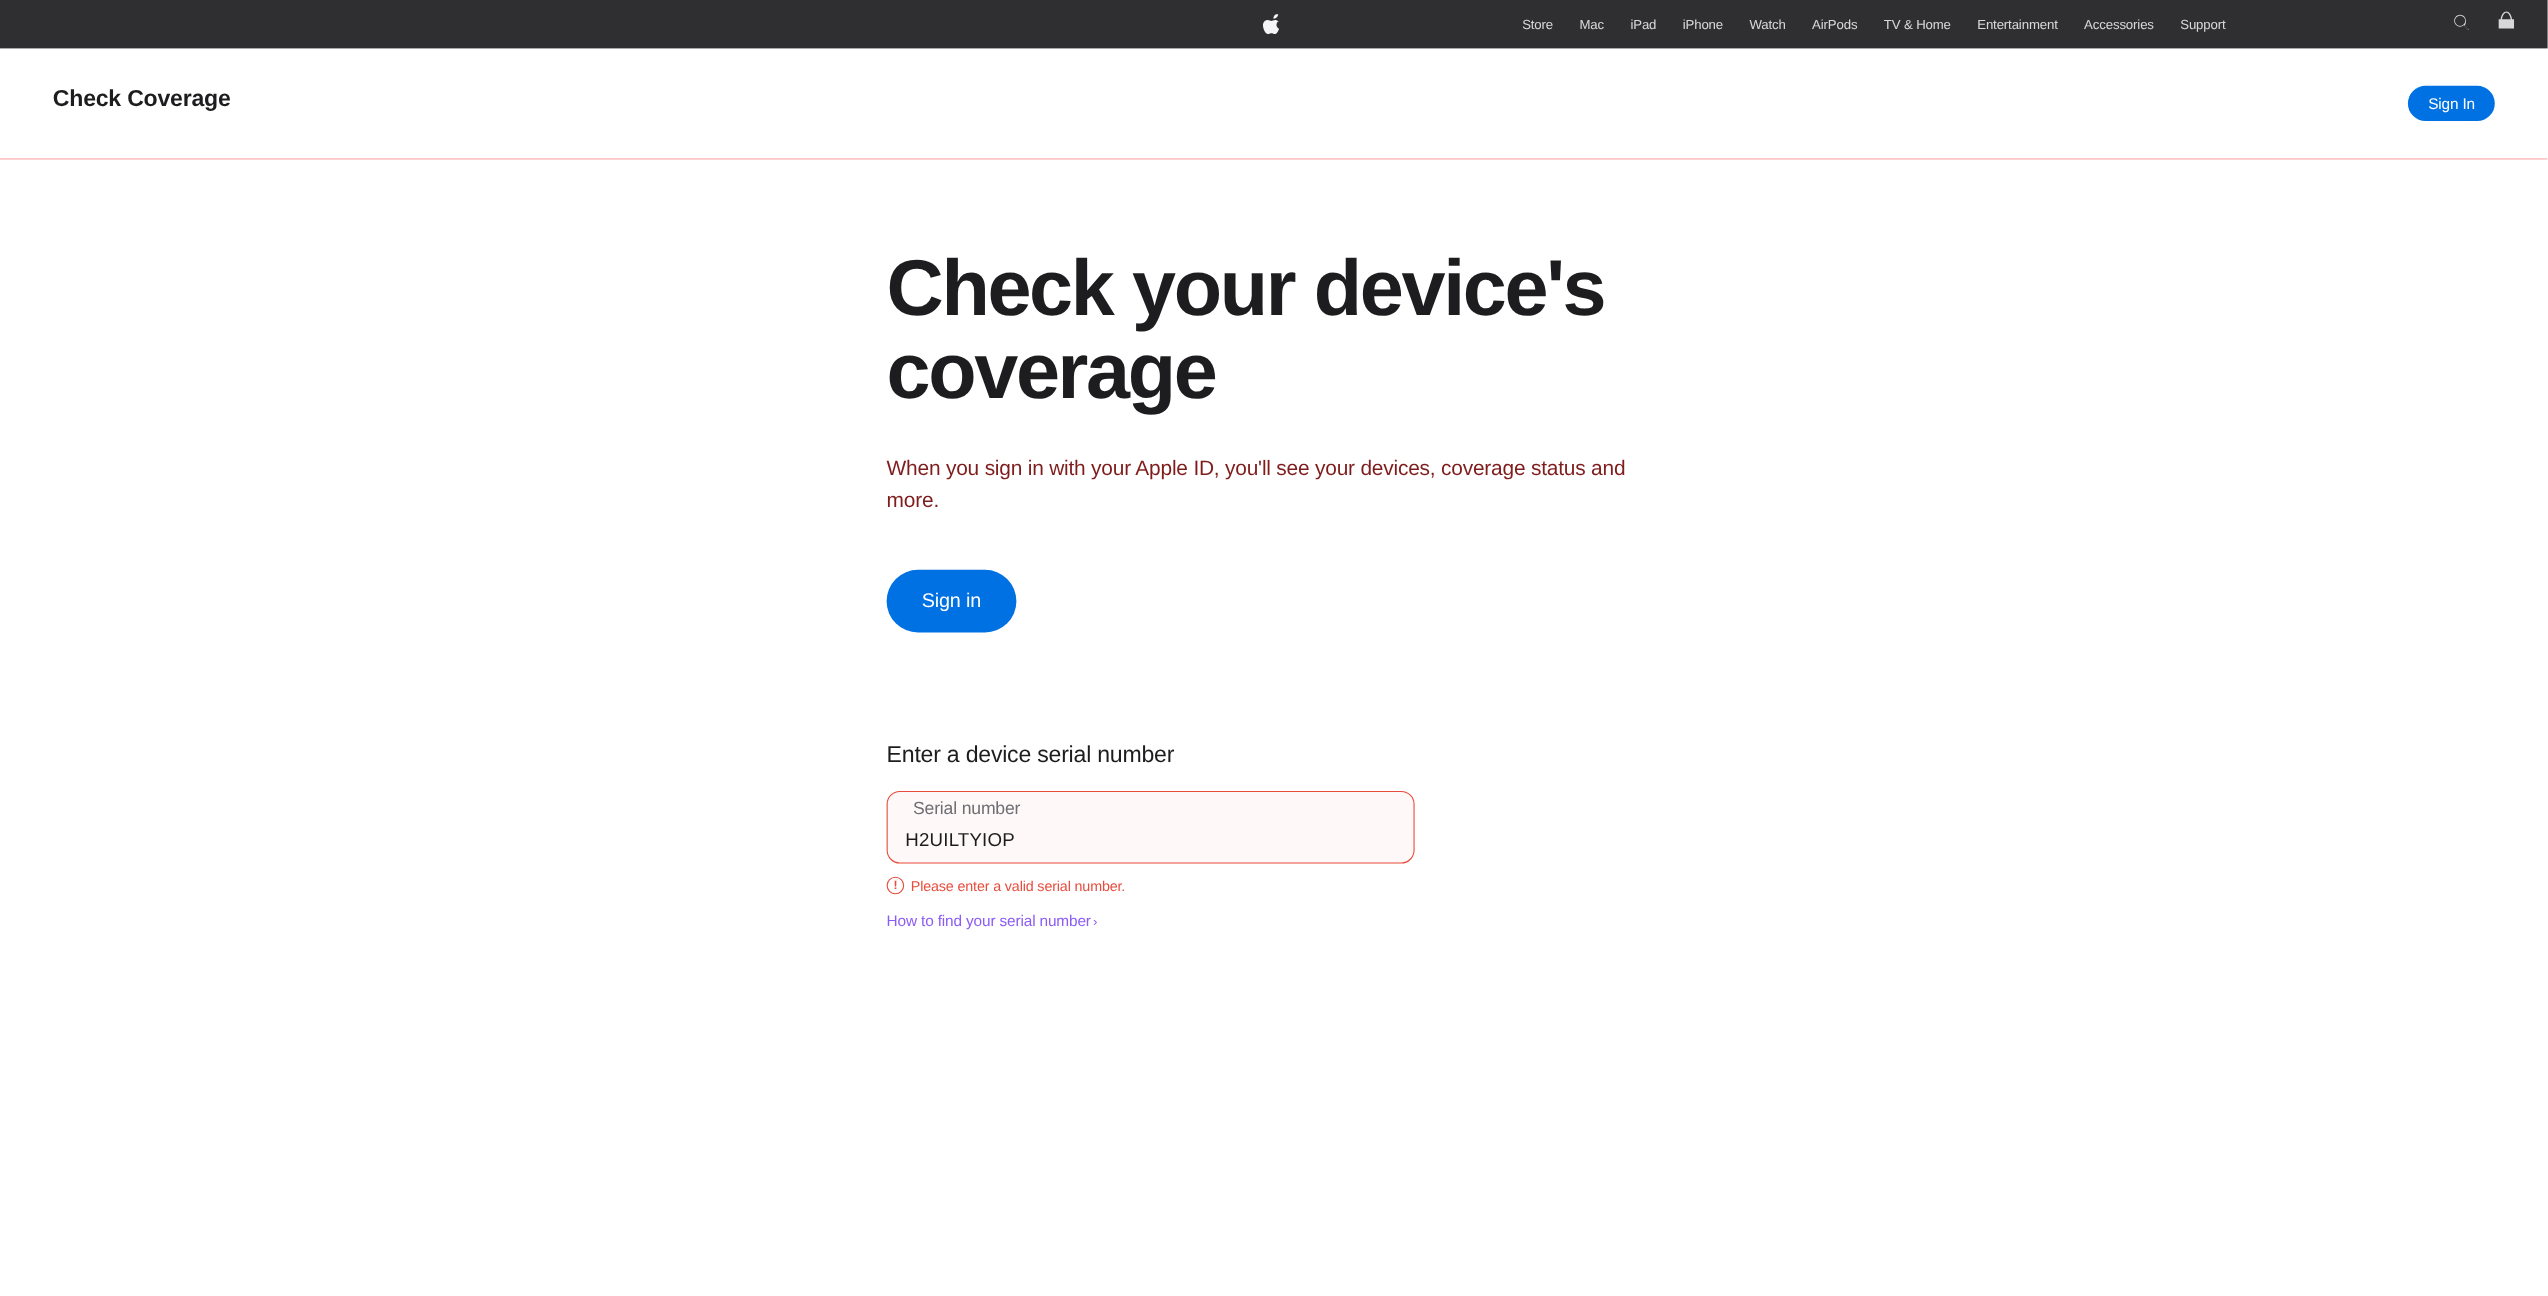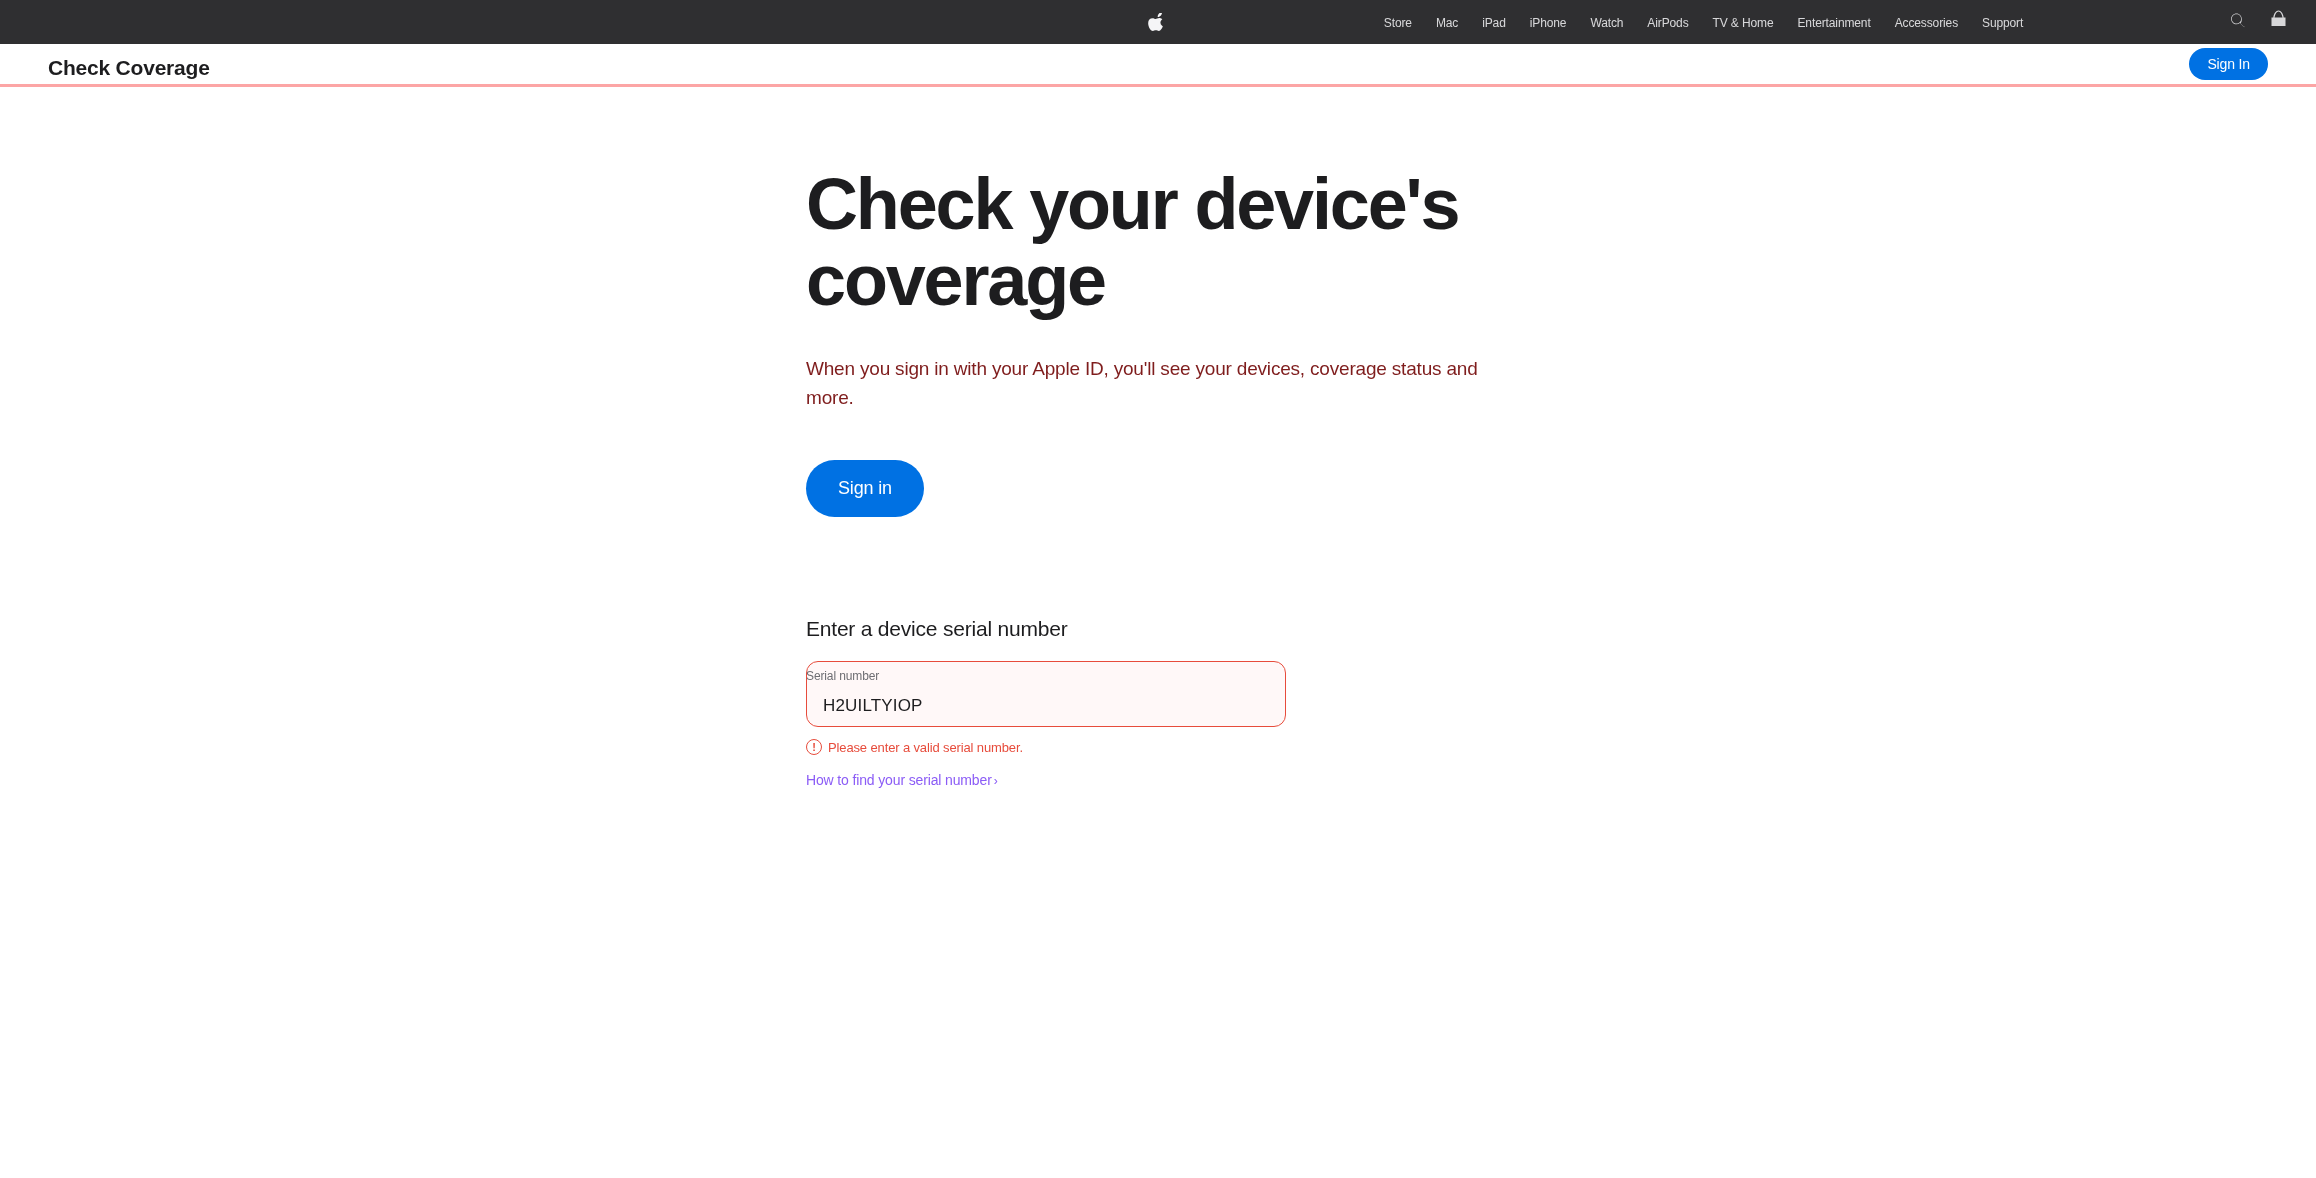--- a/index.html
+++ b/index.html
@@ -82,24 +82,24 @@
       padding: 4px 10px;
       font-size: 16px;
       opacity: 0.85;
       display: flex;
       align-items: center;
     }
 
     
     .subheader {
       display: flex;
-      align-items: flex-end;
+      align-items: flex-start;
       justify-content: space-between;
-      padding: 4px 48px;
-      border-bottom: 3px solid #fca5a5;
+      padding: 34px 48px;
+      border-bottom: 1px solid #fca5a5;
     }
 
     .subheader-title {
       font-size: 21px;
       font-weight: 600;
       color: #1d1d1f;
       letter-spacing: -0.01em;
     }
 
     .sign-in-btn-header {
@@ -181,22 +181,22 @@
       color: #1d1d1f;
       background: #fff8f8;
       outline: none;
       font-family: inherit;
       letter-spacing: 0.01em;
     }
 
     .serial-input-label {
       position: absolute;
       top: 8px;
-      left: 0;
-      font-size: 12px;
+      left: 24px;
+      font-size: 16px;
       color: #6e6e73;
       pointer-events: none;
       letter-spacing: -0.01em;
     }
 
     .error-message {
       display: flex;
       align-items: center;
       gap: 6px;
       color: #e74c3c;

